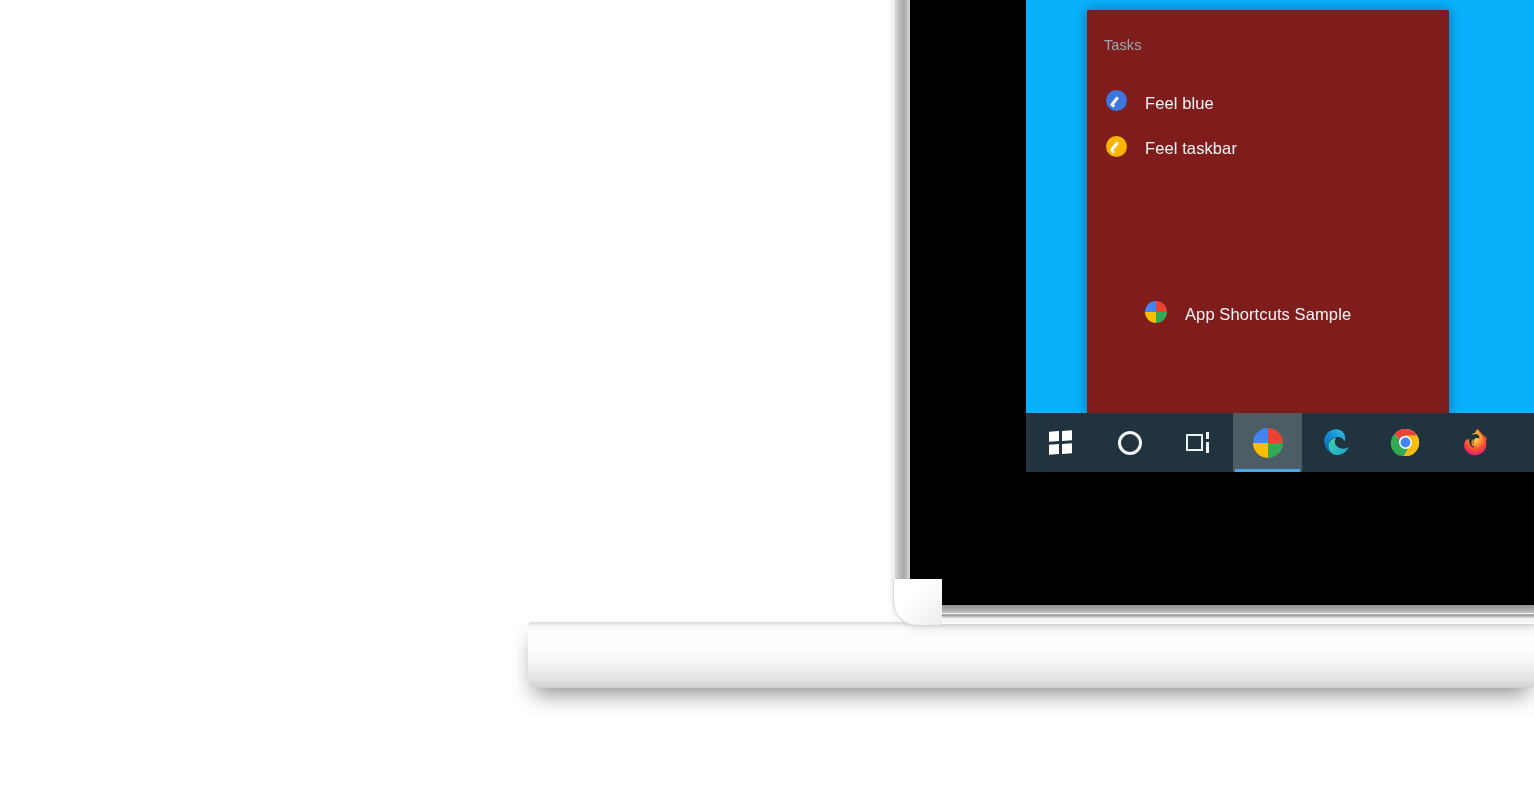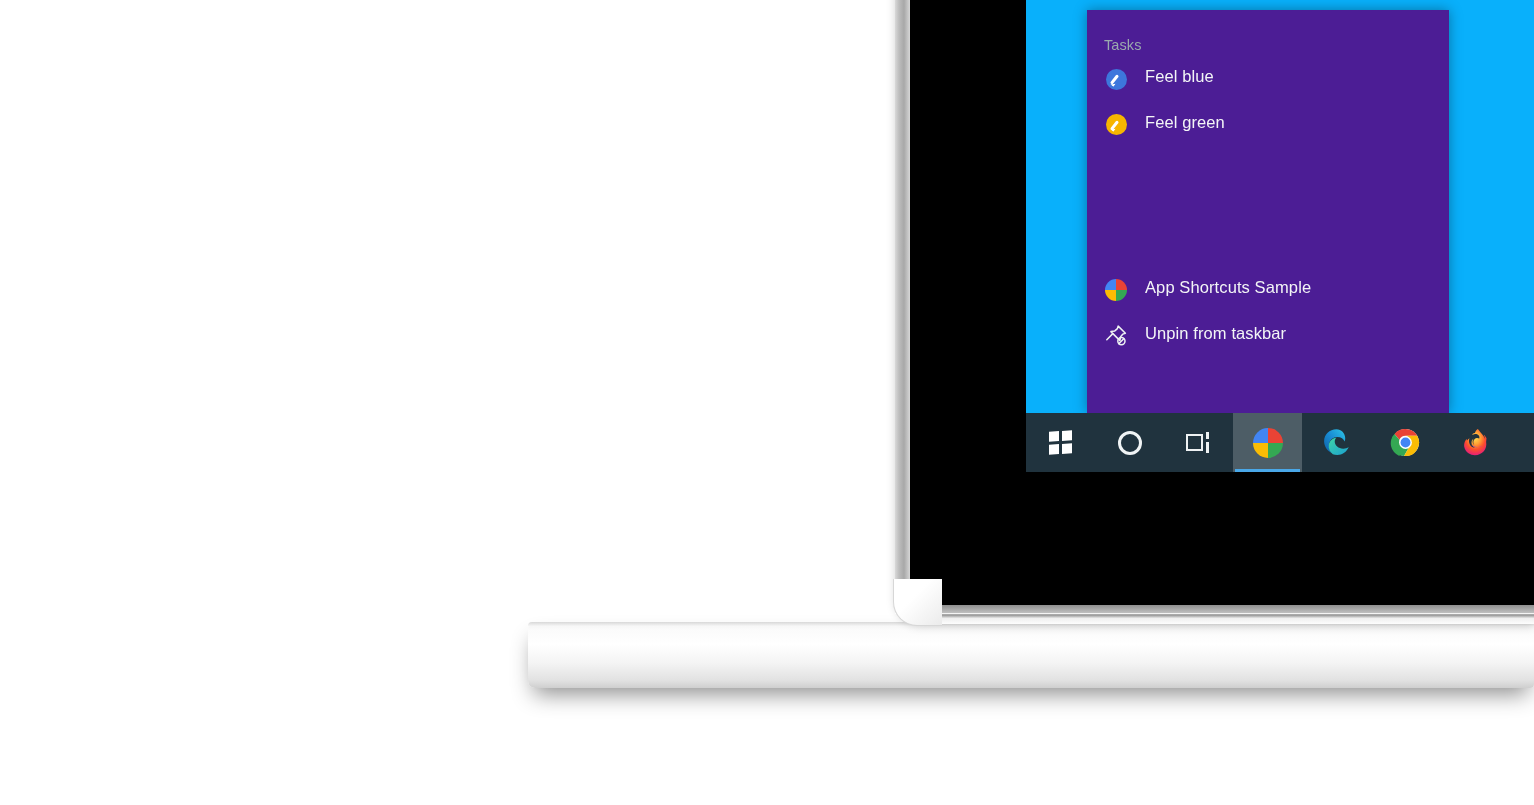--- a/index.html
+++ b/index.html
@@ -111,42 +111,42 @@
     overflow: hidden;
   }
 
   
   #jump-list {
     position: absolute;
     left: 1087px;
     top: 10px;
     width: 362px;
     height: 403px;
-    background: #4c1d95;
+    background: #7f1d1d;
     box-shadow: 0 0 12px rgba(0,0,0,0.35);
     padding: 0;
     box-sizing: border-box;
   }
   #jump-list-header {
     position: absolute;
     left: 17px;
     top: 27px;
     font-size: 14.5px;
     color: #9aa9ae;
     letter-spacing: 0.1px;
   }
   #tasks-group {
     position: absolute;
     left: 0;
     top: 57px;
     width: 100%;
   }
   .jump-item {
     display: flex;
-    align-items: flex-start;
+    align-items: flex-end;
     height: 45.5px;
     padding-left: 17px;
     box-sizing: border-box;
     cursor: default;
   }
   .jump-icon {
     width: 24px;
     height: 24px;
     flex: 0 0 24px;
     position: relative;
@@ -185,20 +185,21 @@
     background: #ffffff;
     clip-path: polygon(100% 0, 100% 100%, 0 100%);
     transform: rotate(38deg);
   }
 
   #bottom-group {
     position: absolute;
     left: 0;
     top: 268px;
     width: 100%;
+    padding-left: 40px;
   }
 
   
   #taskbar {
     position: absolute;
     left: 1026px;
     top: 413px;
     width: 508px;
     height: 59px;
     background: #20333e;
@@ -322,50 +323,39 @@
           <span class="dot" style="background:#3d76dc"></span>
         </span>
         <span class="jump-label">Feel blue</span>
       </div>
 
 
       <div class="jump-item">
         <span class="jump-icon">
           <span class="dot" style="background:#f7b500"></span>
         </span>
-        <span class="jump-label">Feel green</span>
+        <span class="jump-label">Feel taskbar</span>
       </div>
 
     </div>
 
     <div id="bottom-group">
 
       <div class="jump-item">
         <span class="jump-icon">
           <span class="quad-icon-sm">
             <i style="background:#4285f4"></i>
               <i style="background:#ea4335"></i>
             <i style="background:#fbbc04"></i>
               <i style="background:#34a853"></i>
           </span>
         </span>
         <span class="jump-label">App Shortcuts Sample</span>
       </div>
 
-      <div class="jump-item">
-        <span class="jump-icon">
-          <svg width="25" height="25" viewBox="0 0 24 24" fill="none" stroke="#eef2f3" stroke-width="1.5" stroke-linecap="round" stroke-linejoin="round">
-            <path d="M14.2 2.6 L21.4 9.8 L18.9 10.6 L16.6 13.2 L15.9 17.1 L6.9 8.1 L10.8 7.4 L13.4 5.1 Z"></path>
-            <line x1="8.6" y1="10.4" x2="2.8" y2="16.2"></line>
-            <circle cx="17.4" cy="17.6" r="3.6"></circle>
-            <line x1="15.0" y1="20.1" x2="19.8" y2="15.2"></line>
-          </svg>
-        </span>
-        <span class="jump-label">Unpin from taskbar</span>
-      </div>
 
     </div>
   </div>
 
   <div id="taskbar">
 
     <div class="taskbar-btn">
       <span class="start-logo">
         <span></span>
           <span></span>

